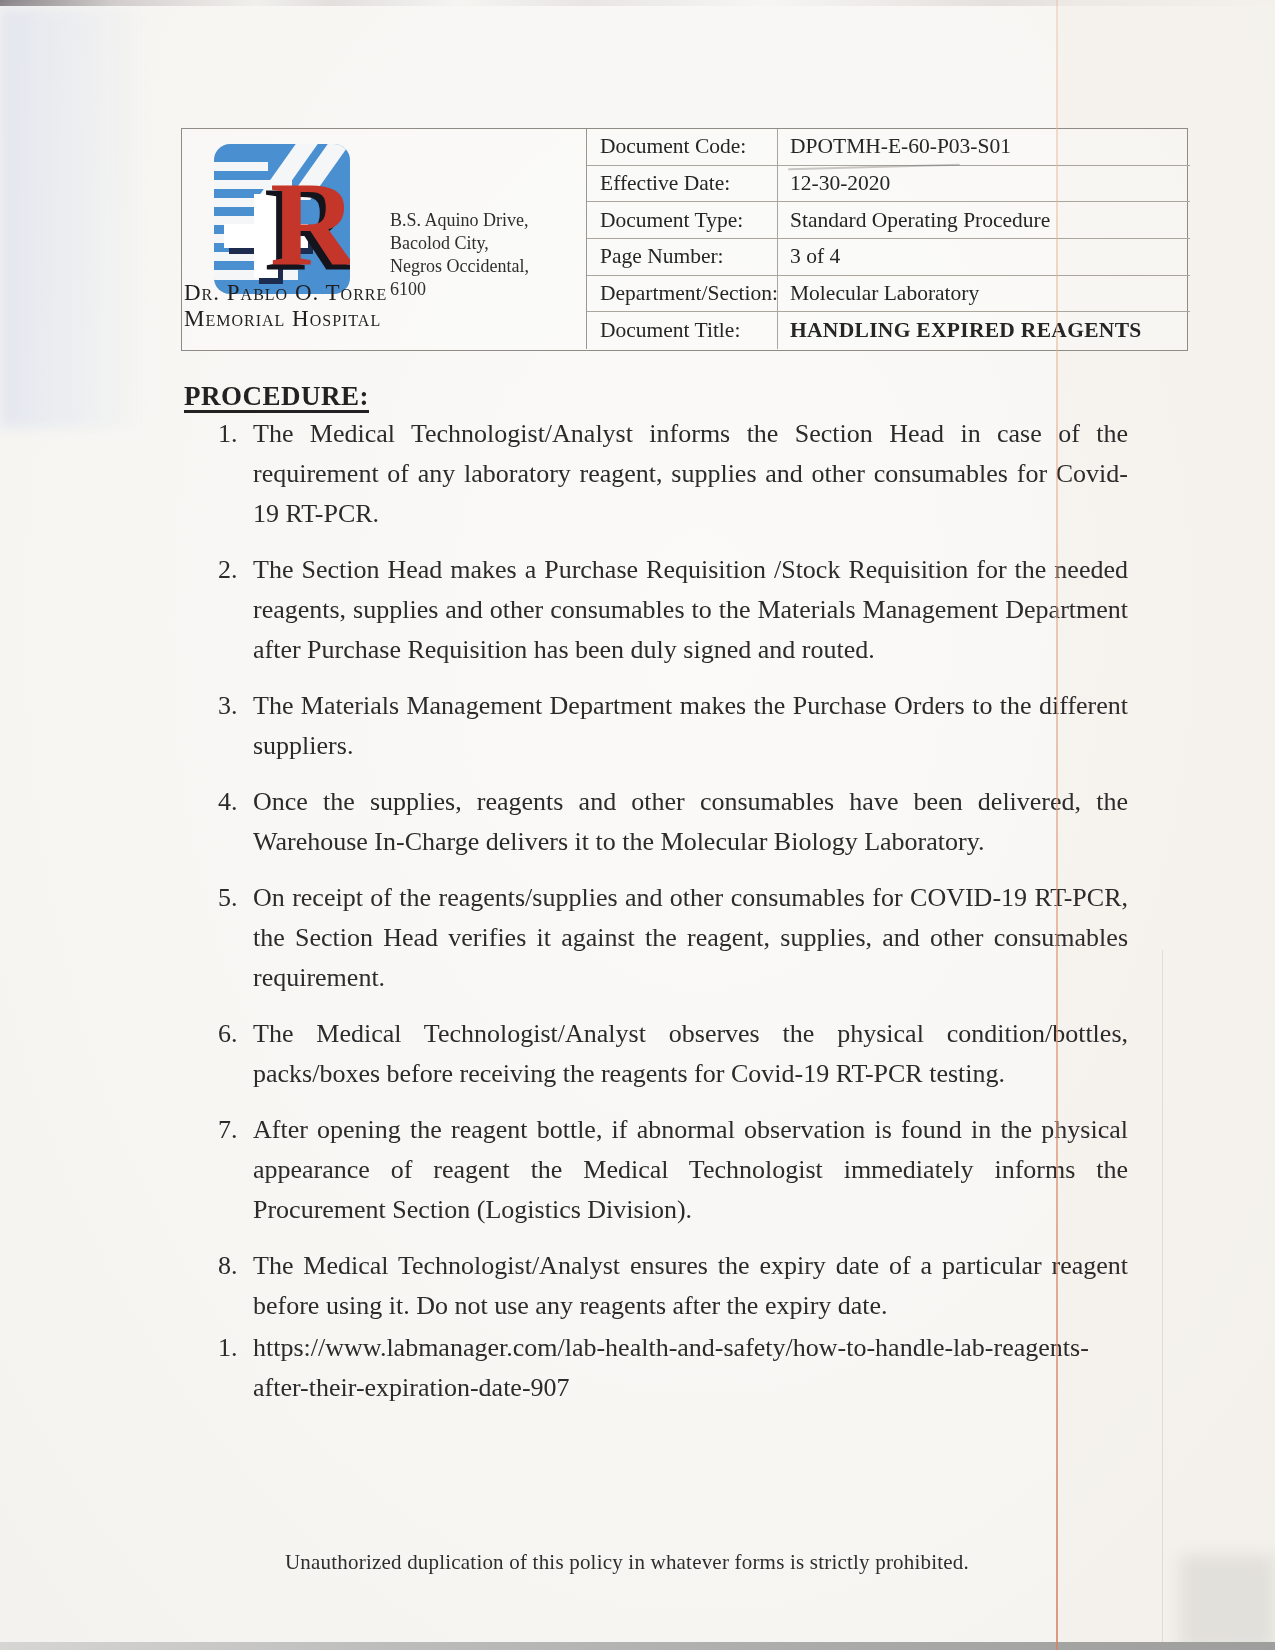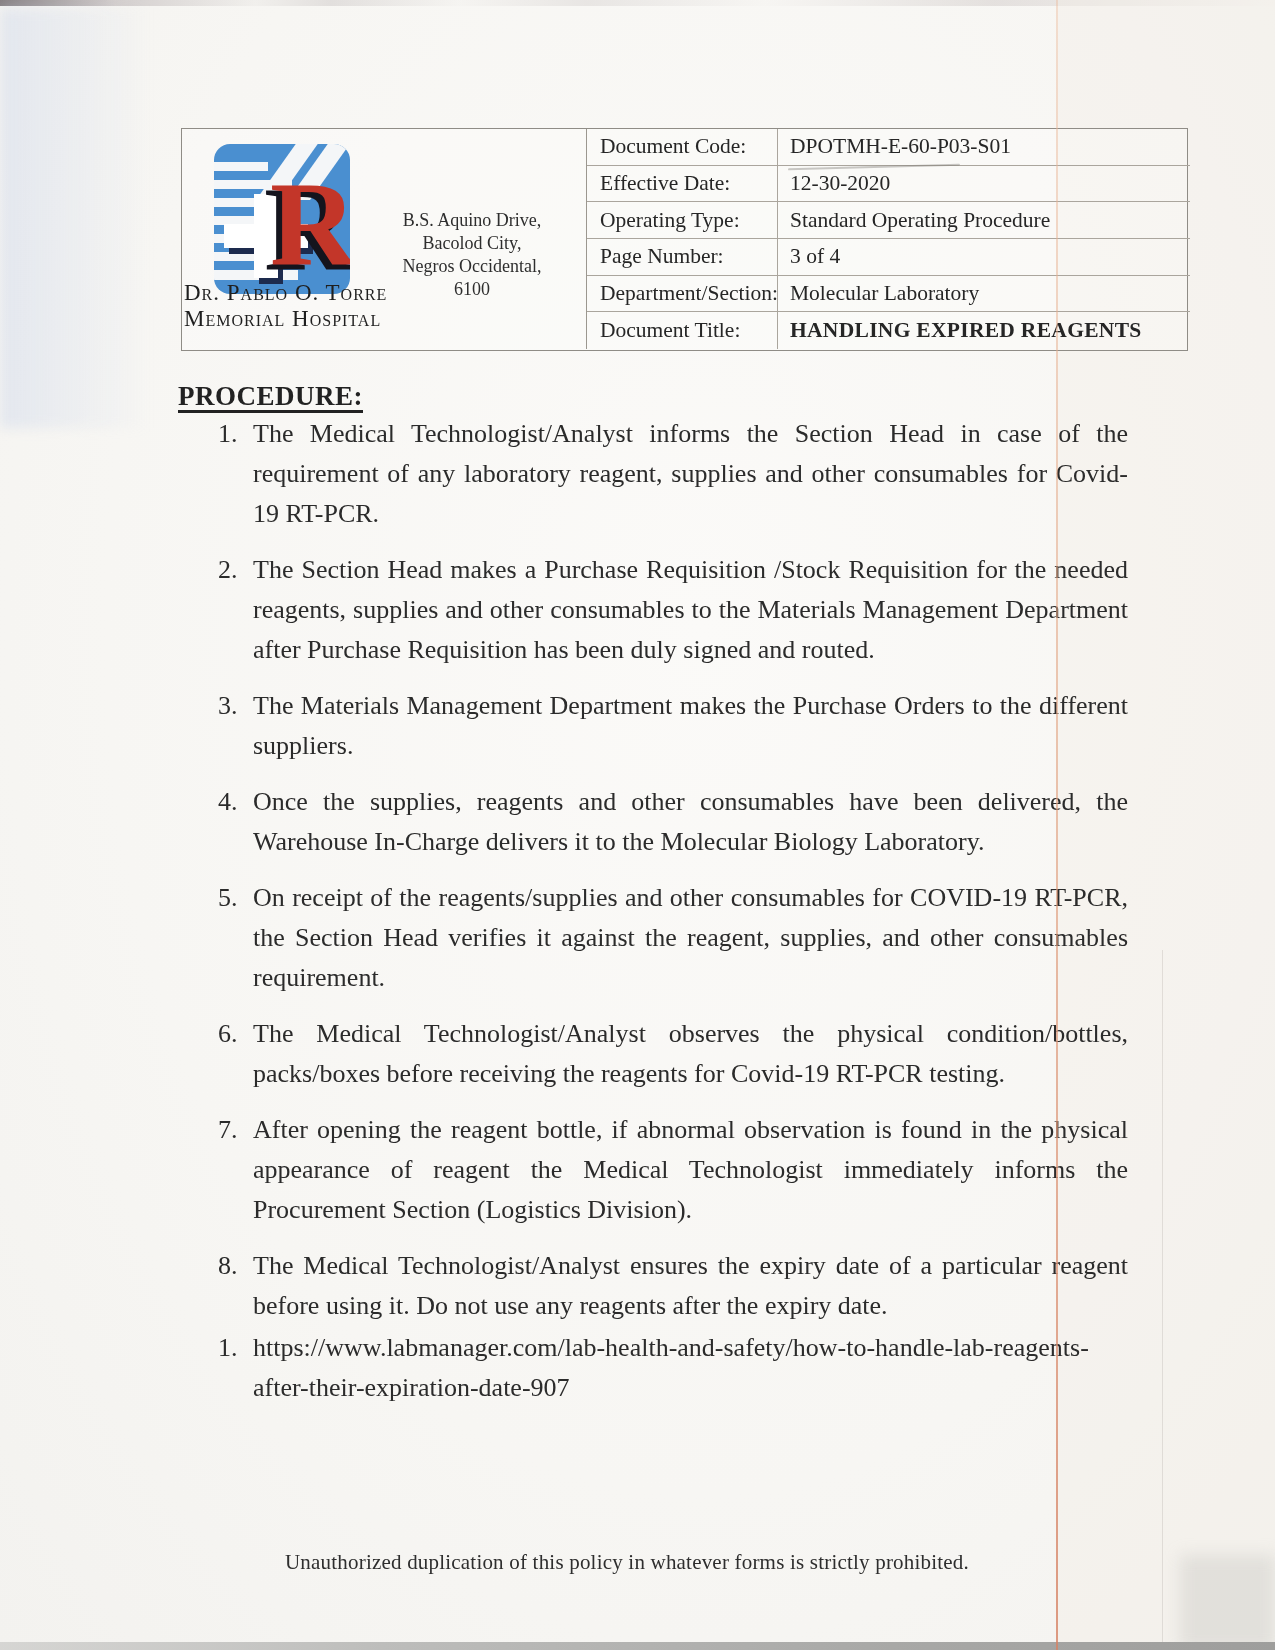--- a/index.html
+++ b/index.html
@@ -26,33 +26,33 @@
     background:linear-gradient(to right, rgba(190,190,188,.55) 0%, #bdbdbb 30%, #a8a8a6 70%, #9e9e9c 100%);}
   .corner-shadow{left:1180px;top:1555px;width:95px;height:95px;background:rgba(178,178,175,.28);filter:blur(8px);}
   .date-smudge{left:788px;top:166px;width:172px;height:2px;background:rgba(125,122,118,.4);transform:rotate(-1.6deg);border-radius:2px;}
   
   .doc-header{position:absolute;left:181px;top:128px;width:1007px;height:223px;
     border:1.5px solid #8f8c86;box-sizing:border-box;background:rgba(255,255,255,.25);}
   .logo-cell{position:absolute;left:0;top:0;width:404px;height:220px;}
   .logo-svg{position:absolute;left:32px;top:15px;}
   .hosp-name{position:absolute;left:2px;top:151px;width:212px;
     font-variant:small-caps;font-size:23px;line-height:26px;letter-spacing:1px;color:#1f1f1f;}
-  .hosp-addr{position:absolute;left:208px;top:80px;width:164px;text-align:center;
+  .hosp-addr{position:absolute;left:208px;top:80px;width:164px;
     font-size:18px;line-height:23px;color:#2e2e2e;}
   .info-table{position:absolute;left:404px;top:0;width:603px;height:220px;
     display:grid;grid-template-columns:190px 413px;grid-auto-rows:1fr;
     border-left:1px solid #9b978f;box-sizing:border-box;}
   .info-cell{display:flex;align-items:center;font-size:21.5px;color:#262626;
     border-bottom:1px solid #aaa59d;box-sizing:border-box;padding:0 0 0 13px;}
   .info-cell.last{border-bottom:none;}
   .info-cell.val{border-left:1px solid #aaa59d;padding-left:12px;}
   .info-cell.title-val{font-weight:bold;letter-spacing:.3px;}
   
   .main{position:absolute;left:178px;top:380px;width:950px;}
-  .sec-head{font-size:27px;font-weight:bold;line-height:32px;letter-spacing:.5px;
+  .sec-head{font-size:27px;font-weight:bold;line-height:32px;letter-spacing:.5px;margin-left:6px;
     text-decoration:underline;text-underline-offset:5px;text-decoration-thickness:2.5px;color:#222;}
   .proc-item{display:flex;margin-top:16px;font-size:26px;line-height:40px;color:#2b2b2b;}
   .proc-item.first{margin-top:2px;}
   .num{flex:none;width:75px;padding-left:40px;box-sizing:border-box;}
   .itext{flex:1;text-align:justify;text-align-last:left;overflow-wrap:break-word;}
   .ref-head{margin-top:30px;}
   .footer{position:absolute;top:1550px;right:90px;width:900px;text-align:left;
     font-size:21px;color:#2e2e2e;letter-spacing:.2px;}
 </style>
 </head>
@@ -109,21 +109,21 @@
         <div>Negros Occidental,</div>
         <div>6100</div>
       </div>
     </div>
 
     <div class="info-table">
       <div class="info-cell">Document Code:</div>
       <div class="info-cell val">DPOTMH-E-60-P03-S01</div>
       <div class="info-cell">Effective Date:</div>
       <div class="info-cell val">12-30-2020</div>
-      <div class="info-cell">Operating Type:</div>
+      <div class="info-cell">Document Type:</div>
       <div class="info-cell val">Standard Operating Procedure</div>
       <div class="info-cell">Page Number:</div>
       <div class="info-cell val">3 of 4</div>
       <div class="info-cell">Department/Section:</div>
       <div class="info-cell val">Molecular Laboratory</div>
       <div class="info-cell last">Document Title:</div>
       <div class="info-cell val last title-val">HANDLING EXPIRED REAGENTS</div>
     </div>
   </div>
   <div class="art date-smudge"></div>

